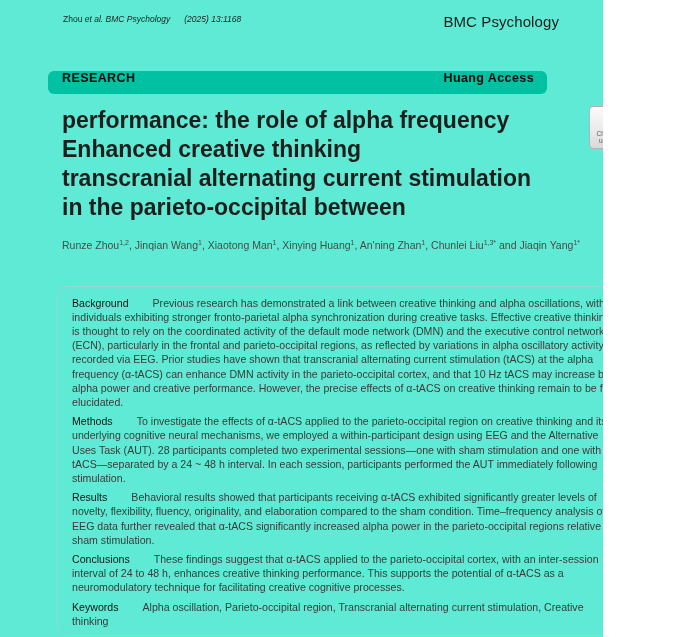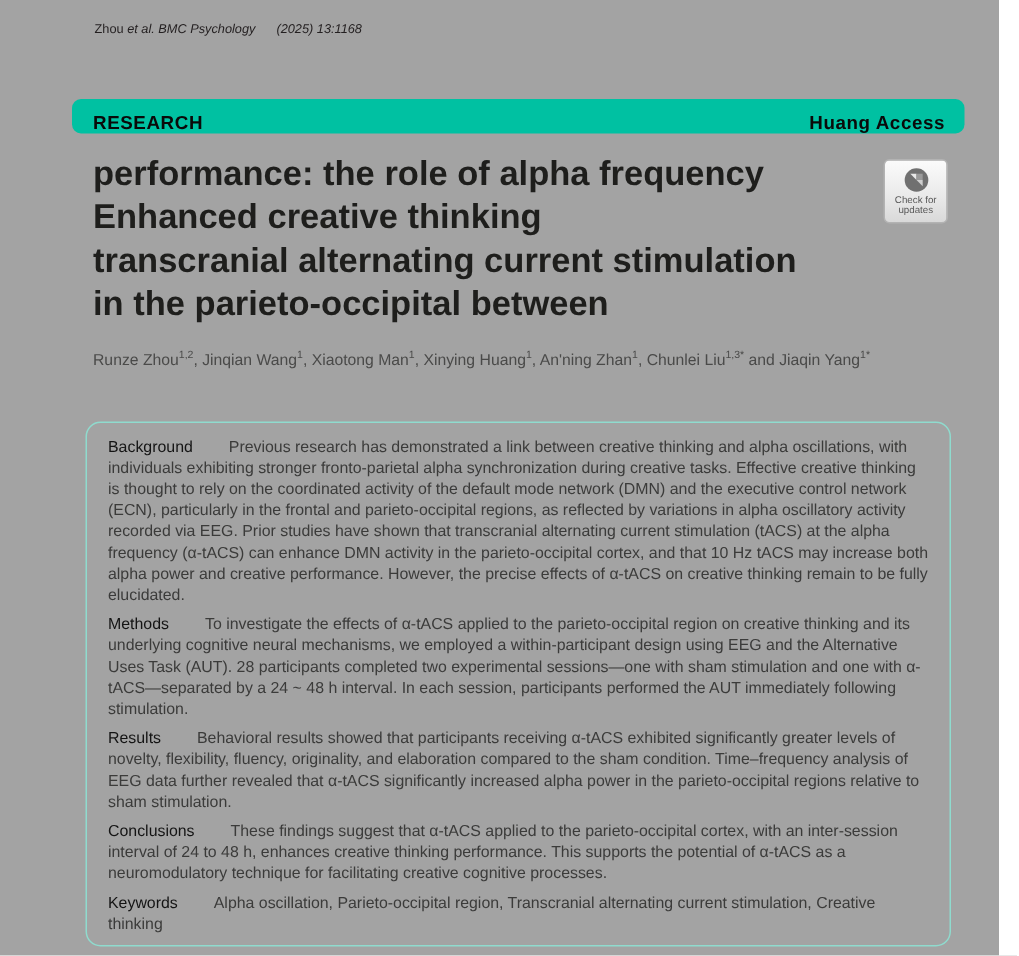--- a/index.html
+++ b/index.html
@@ -4,33 +4,33 @@
 <style>
   :root{
     --accent:#00C1A2;
     --box-border:#8FDBCE;
     --text-dark:#1e1e1c;
     --text-body:#3b3b3a;
   }
   *{margin:0;padding:0;box-sizing:border-box;}
   html,body{background:#fff;}
   body{font-family:"Liberation Sans",sans-serif;color:var(--text-dark);}
-  .page{position:relative;width:666px;height:637px;background:#a3a3a3;overflow:hidden;}
+  .page{position:relative;width:603px;height:637px;background:#5eead4;overflow:hidden;}
 
   
   .hdr{display:flex;justify-content:space-between;align-items:flex-start;padding:14px 44px 0 63px;}
   .cite{font-size:8.5px;line-height:11px;color:#231f20;}
   .cite i{font-style:italic;}
   .cite .cite-ref{margin-left:14px;}
   .doi{font-size:8.5px;line-height:11px;color:#231f20;}
   .hdr-right{font-size:15px;line-height:16px;color:#1c1c1b;letter-spacing:0.1px;}
 
   
-  .banner{margin:41px 23px 0 48px;height:23px;background:var(--accent,#00C1A2);border-radius:6px;
-          display:flex;justify-content:space-between;align-items:flex-end;padding:0 13px 0 14px;}
+  .banner{margin:41px 56px 0 48px;height:23px;background:var(--accent,#00C1A2);border-radius:6px;
+          display:flex;justify-content:space-between;align-items:flex-start;padding:0 13px 0 14px;}
   .banner span{font-size:12.5px;font-weight:bold;color:#0a0a0a;letter-spacing:0.4px;}
 
   
   .badge{position:absolute;left:589px;top:106px;width:43px;height:43px;border:1px solid #b3b3b3;border-radius:4px;
          background:linear-gradient(180deg,#fbfbfb 0%,#e9e9e9 60%,#d9d9d9 100%);
          display:flex;flex-direction:column;align-items:center;justify-content:center;cursor:pointer;}
   .badge svg{display:block;margin-bottom:1px;}
   .badge-text{font-size:6.5px;line-height:7px;color:#5a5a5a;text-align:center;}
 
   
@@ -51,20 +51,21 @@
 </style>
 </head>
 <body>
 
 <div class="page">
 
   <div class="hdr">
     <div class="hdr-left">
       <div class="cite"><span>Zhou </span><i>et al. BMC Psychology</i><i class="cite-ref">(2025) 13:1168</i></div>
     </div>
+    <div class="hdr-right">BMC Psychology</div>
   </div>
 
   <div class="banner">
     <span>RESEARCH</span>
     <span>Huang Access</span>
   </div>
 
   <div class="badge">
     <svg width="18" height="18" viewBox="0 0 24 24" aria-hidden="true">
       <circle cx="12" cy="12" r="10.5" fill="#707070"></circle>

